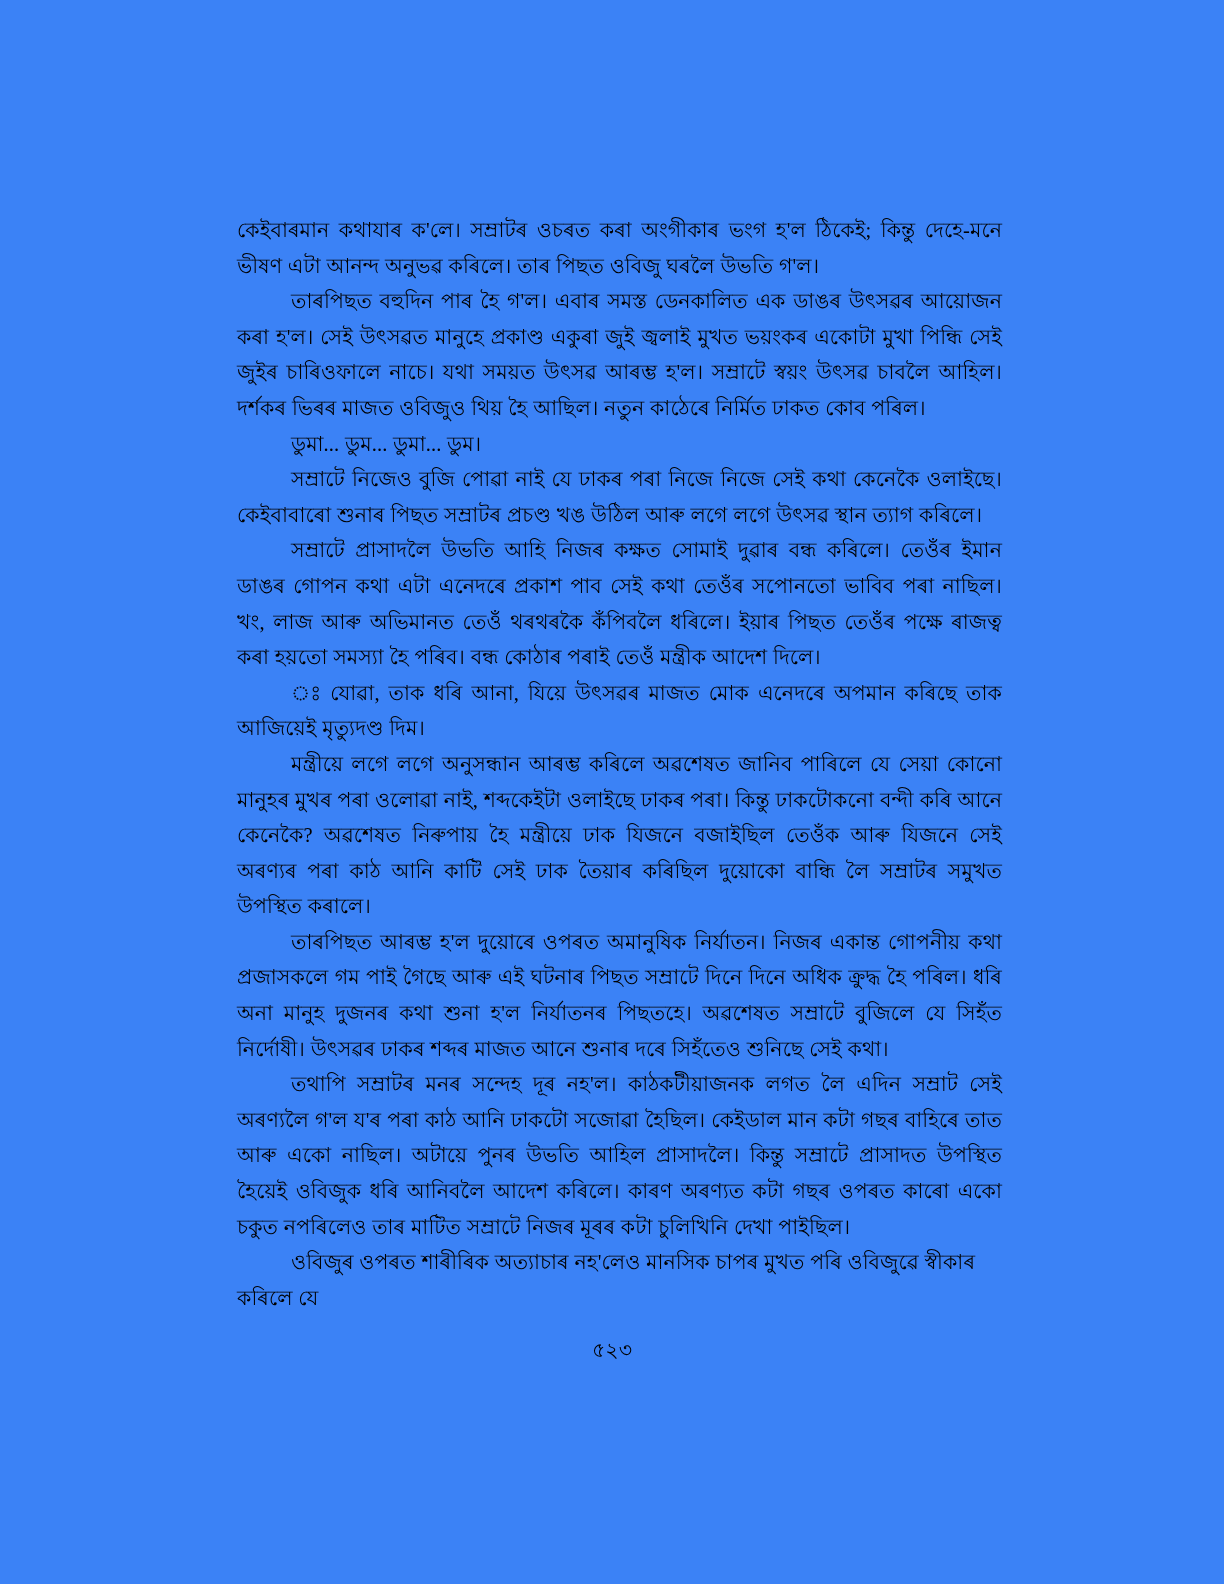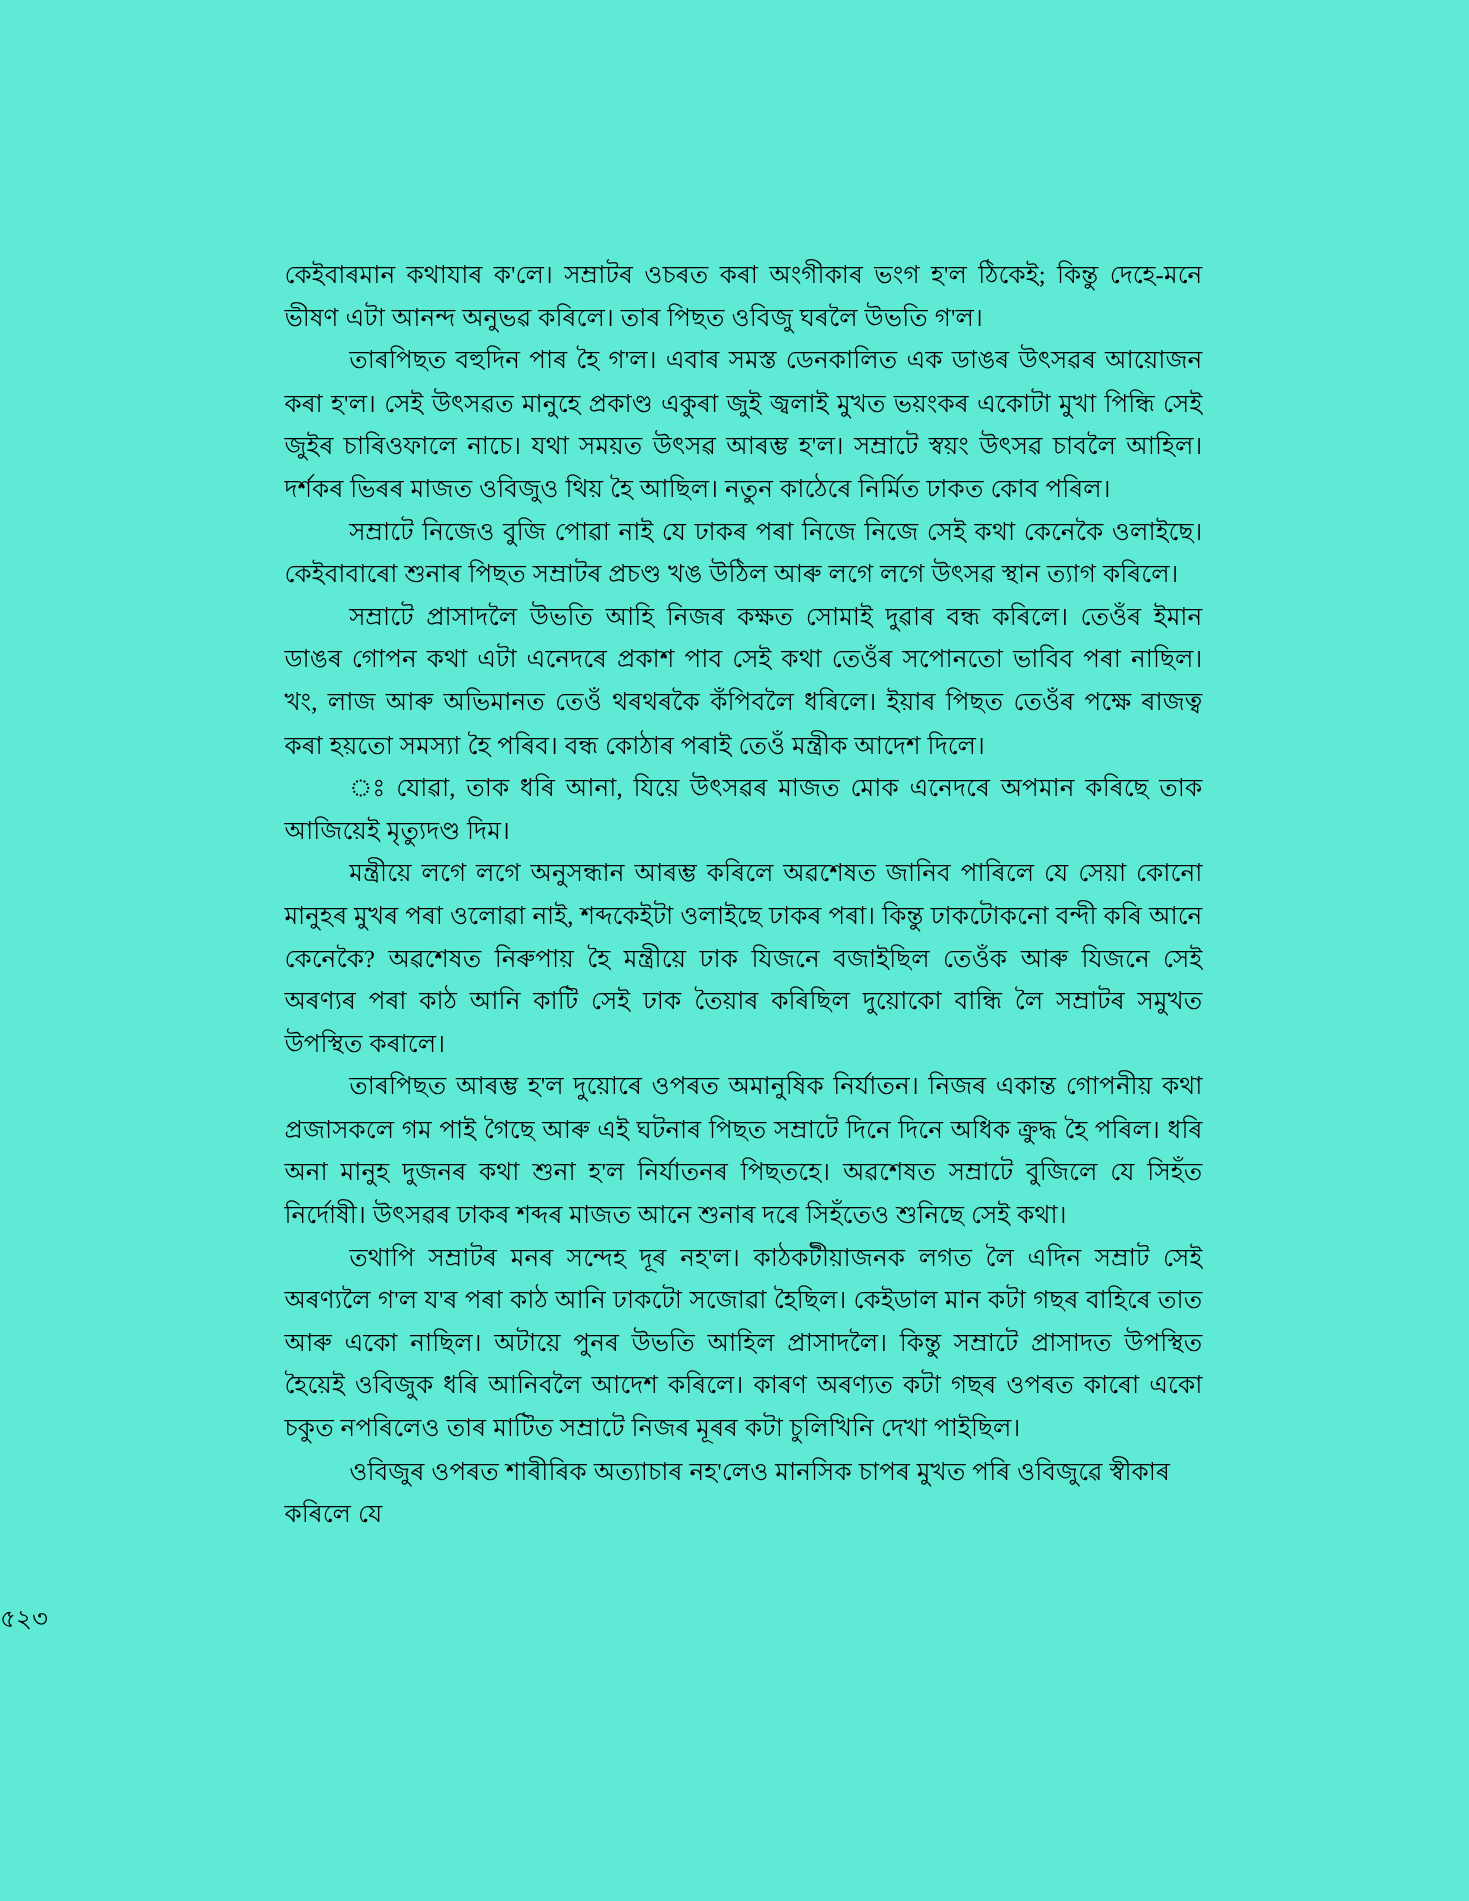--- a/index.html
+++ b/index.html
@@ -14,21 +14,21 @@
     overflow: hidden;
     font-family: "Liberation Serif", "DejaVu Serif", serif;
   }
 
   #page {
     position: absolute;
     left: 0;
     top: 0;
     width: 1224px;
     height: 1584px;
-    background: #5eead4;
+    background: #3b82f6;
   }
 
   #text-block {
     position: absolute;
     left: 237px;
     top: 213px;
     width: 765px;
   }
 
   .para {
@@ -51,33 +51,35 @@
 
   .para:last-of-type {
     text-align: left;
   }
 
   #page-number {
     position: absolute;
     left: 0;
     top: 1336px;
     width: 1224px;
+    text-align: center;
     font-size: 20.5px;
     color: #000000;
     line-height: 28px;
   }
 </style>
 </head>
 <body>
 
 <div id="page">
 
   <div id="text-block">
     <p class="para no-indent">কেইবাৰমান কথাযাৰ ক'লে। সম্ৰাটৰ ওচৰত কৰা অংগীকাৰ ভংগ হ'ল ঠিকেই; কিন্তু দেহে-মনে ভীষণ এটা আনন্দ অনুভৱ কৰিলে। তাৰ পিছত ওবিজু ঘৰলৈ উভতি গ'ল।</p>
     <p class="para">তাৰপিছত বহুদিন পাৰ হৈ গ'ল। এবাৰ সমস্ত ডেনকালিত এক ডাঙৰ উৎসৱৰ আয়োজন কৰা হ'ল। সেই উৎসৱত মানুহে প্ৰকাণ্ড একুৰা জুই জ্বলাই মুখত ভয়ংকৰ একোটা মুখা পিন্ধি সেই জুইৰ চাৰিওফালে নাচে। যথা সময়ত উৎসৱ আৰম্ভ হ'ল। সম্ৰাটে স্বয়ং উৎসৱ চাবলৈ আহিল। দৰ্শকৰ ভিৰৰ মাজত ওবিজুও থিয় হৈ আছিল। নতুন কাঠেৰে নিৰ্মিত ঢাকত কোব পৰিল।</p>
+    <p class="para">ডুমা... ডুম... ডুমা... ডুম।</p>
     <p class="para">সম্ৰাটে নিজেও বুজি পোৱা নাই যে ঢাকৰ পৰা নিজে নিজে সেই কথা কেনেকৈ ওলাইছে। কেইবাবাৰো শুনাৰ পিছত সম্ৰাটৰ প্ৰচণ্ড খঙ উঠিল আৰু লগে লগে উৎসৱ স্থান ত্যাগ কৰিলে।</p>
     <p class="para">সম্ৰাটে প্ৰাসাদলৈ উভতি আহি নিজৰ কক্ষত সোমাই দুৱাৰ বন্ধ কৰিলে। তেওঁৰ ইমান ডাঙৰ গোপন কথা এটা এনেদৰে প্ৰকাশ পাব সেই কথা তেওঁৰ সপোনতো ভাবিব পৰা নাছিল। খং, লাজ আৰু অভিমানত তেওঁ থৰথৰকৈ কঁপিবলৈ ধৰিলে। ইয়াৰ পিছত তেওঁৰ পক্ষে ৰাজত্ব কৰা হয়তো সমস্যা হৈ পৰিব। বন্ধ কোঠাৰ পৰাই তেওঁ মন্ত্ৰীক আদেশ দিলে।</p>
     <p class="para">ঃ যোৱা, তাক ধৰি আনা, যিয়ে উৎসৱৰ মাজত মোক এনেদৰে অপমান কৰিছে  তাক আজিয়েই মৃত্যুদণ্ড দিম।</p>
     <p class="para">মন্ত্ৰীয়ে লগে লগে অনুসন্ধান আৰম্ভ কৰিলে  অৱশেষত জানিব পাৰিলে যে সেয়া কোনো মানুহৰ মুখৰ পৰা ওলোৱা নাই, শব্দকেইটা ওলাইছে ঢাকৰ পৰা। কিন্তু ঢাকটোকনো বন্দী কৰি আনে কেনেকৈ? অৱশেষত নিৰুপায় হৈ মন্ত্ৰীয়ে ঢাক যিজনে বজাইছিল তেওঁক আৰু যিজনে সেই অৰণ্যৰ পৰা কাঠ আনি কাটি সেই ঢাক তৈয়াৰ কৰিছিল দুয়োকো বান্ধি লৈ সম্ৰাটৰ সমুখত উপস্থিত কৰালে।</p>
     <p class="para">তাৰপিছত আৰম্ভ হ'ল দুয়োৰে ওপৰত অমানুষিক নিৰ্যাতন। নিজৰ একান্ত গোপনীয় কথা প্ৰজাসকলে গম পাই গৈছে আৰু এই ঘটনাৰ পিছত সম্ৰাটে দিনে দিনে অধিক ক্ৰুদ্ধ হৈ পৰিল। ধৰি অনা মানুহ দুজনৰ কথা শুনা হ'ল নিৰ্যাতনৰ পিছতহে। অৱশেষত সম্ৰাটে বুজিলে যে সিহঁত নিৰ্দোষী। উৎসৱৰ ঢাকৰ শব্দৰ মাজত আনে শুনাৰ দৰে সিহঁতেও শুনিছে সেই কথা।</p>
     <p class="para">তথাপি সম্ৰাটৰ মনৰ সন্দেহ দূৰ নহ'ল। কাঠকটীয়াজনক লগত লৈ এদিন সম্ৰাট সেই অৰণ্যলৈ গ'ল য'ৰ পৰা কাঠ আনি ঢাকটো সজোৱা হৈছিল। কেইডাল মান কটা গছৰ বাহিৰে তাত আৰু একো নাছিল। অটায়ে পুনৰ উভতি আহিল প্ৰাসাদলৈ। কিন্তু সম্ৰাটে প্ৰাসাদত উপস্থিত হৈয়েই ওবিজুক ধৰি আনিবলৈ আদেশ কৰিলে। কাৰণ অৰণ্যত কটা গছৰ ওপৰত কাৰো একো চকুত নপৰিলেও তাৰ মাটিত সম্ৰাটে নিজৰ মূৰৰ কটা চুলিখিনি দেখা পাইছিল।</p>
     <p class="para">ওবিজুৰ ওপৰত শাৰীৰিক অত্যাচাৰ নহ'লেও মানসিক চাপৰ মুখত পৰি ওবিজুৱে স্বীকাৰ কৰিলে যে</p>
   </div>
 
   <div id="page-number">৫২৩</div>

